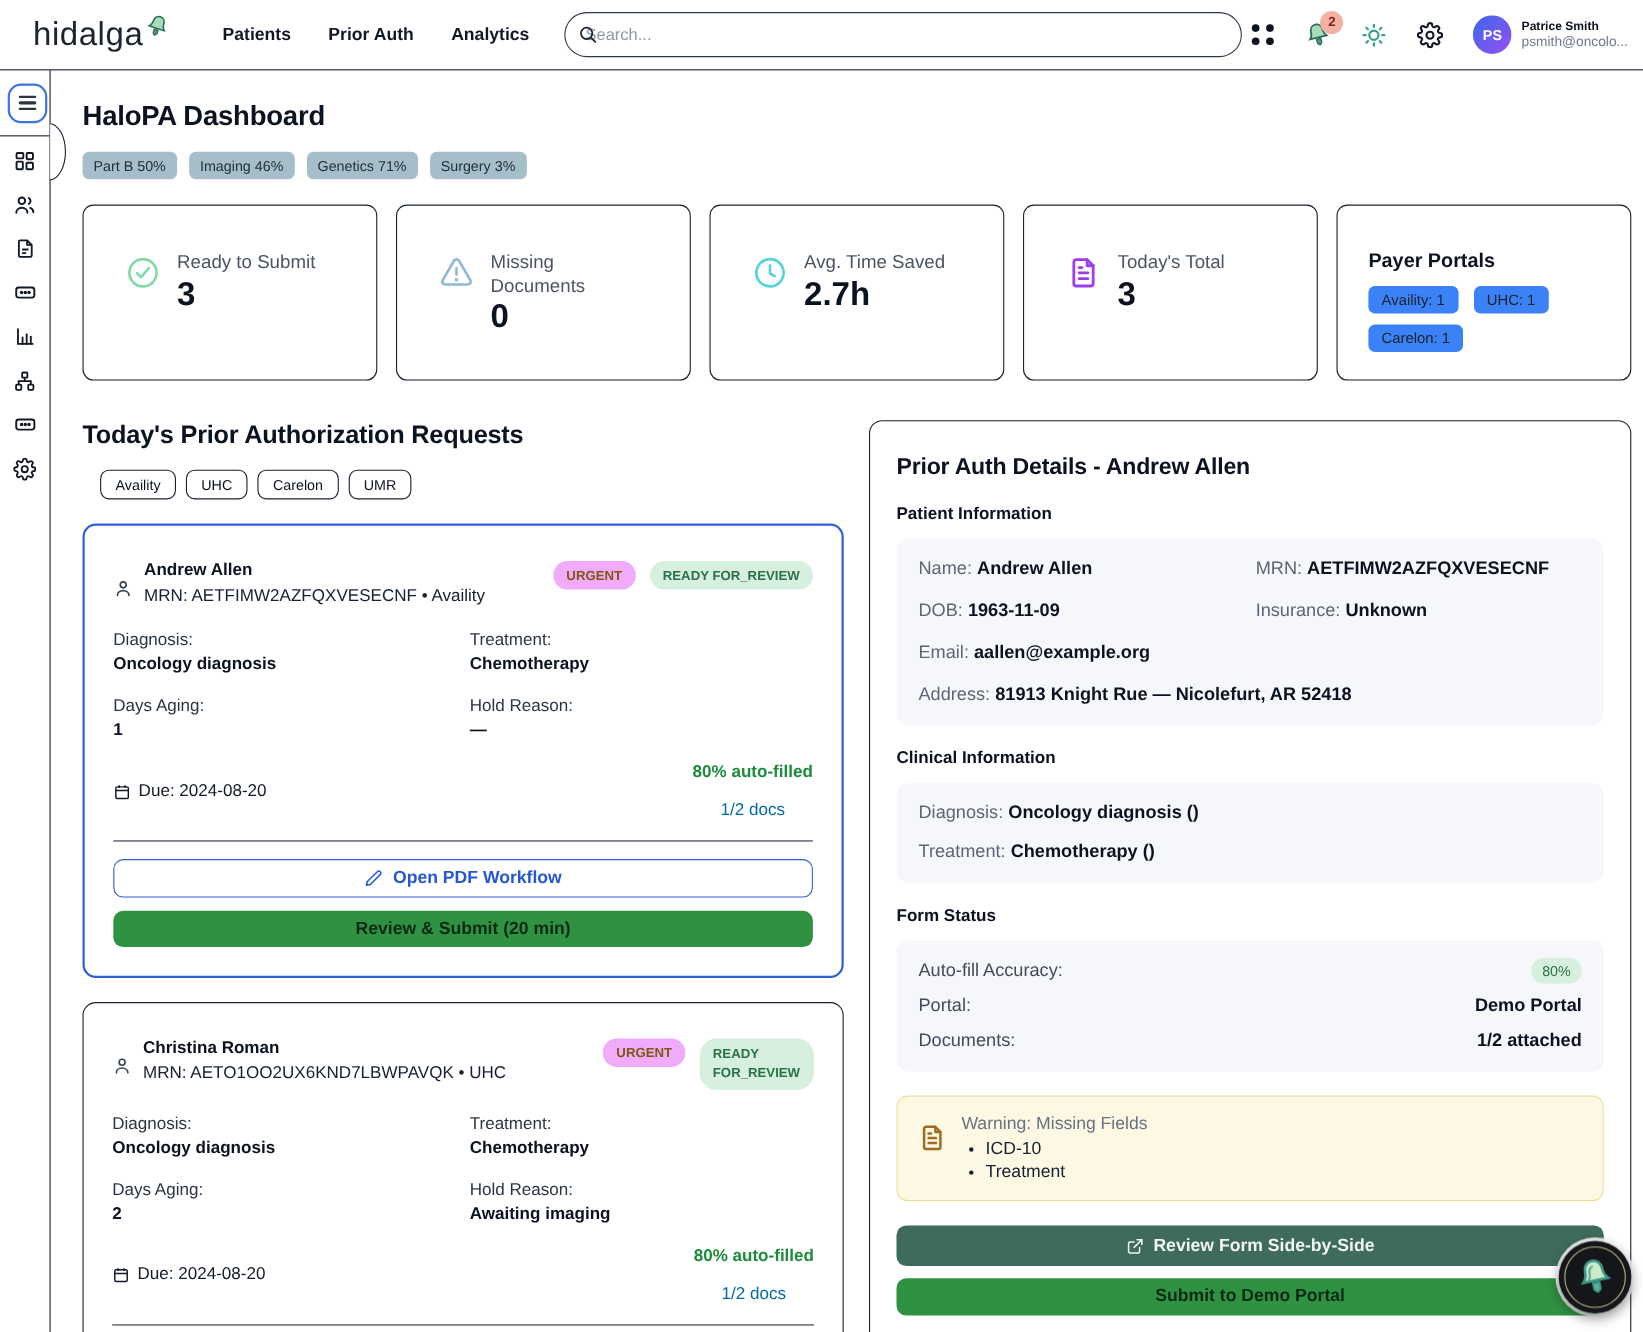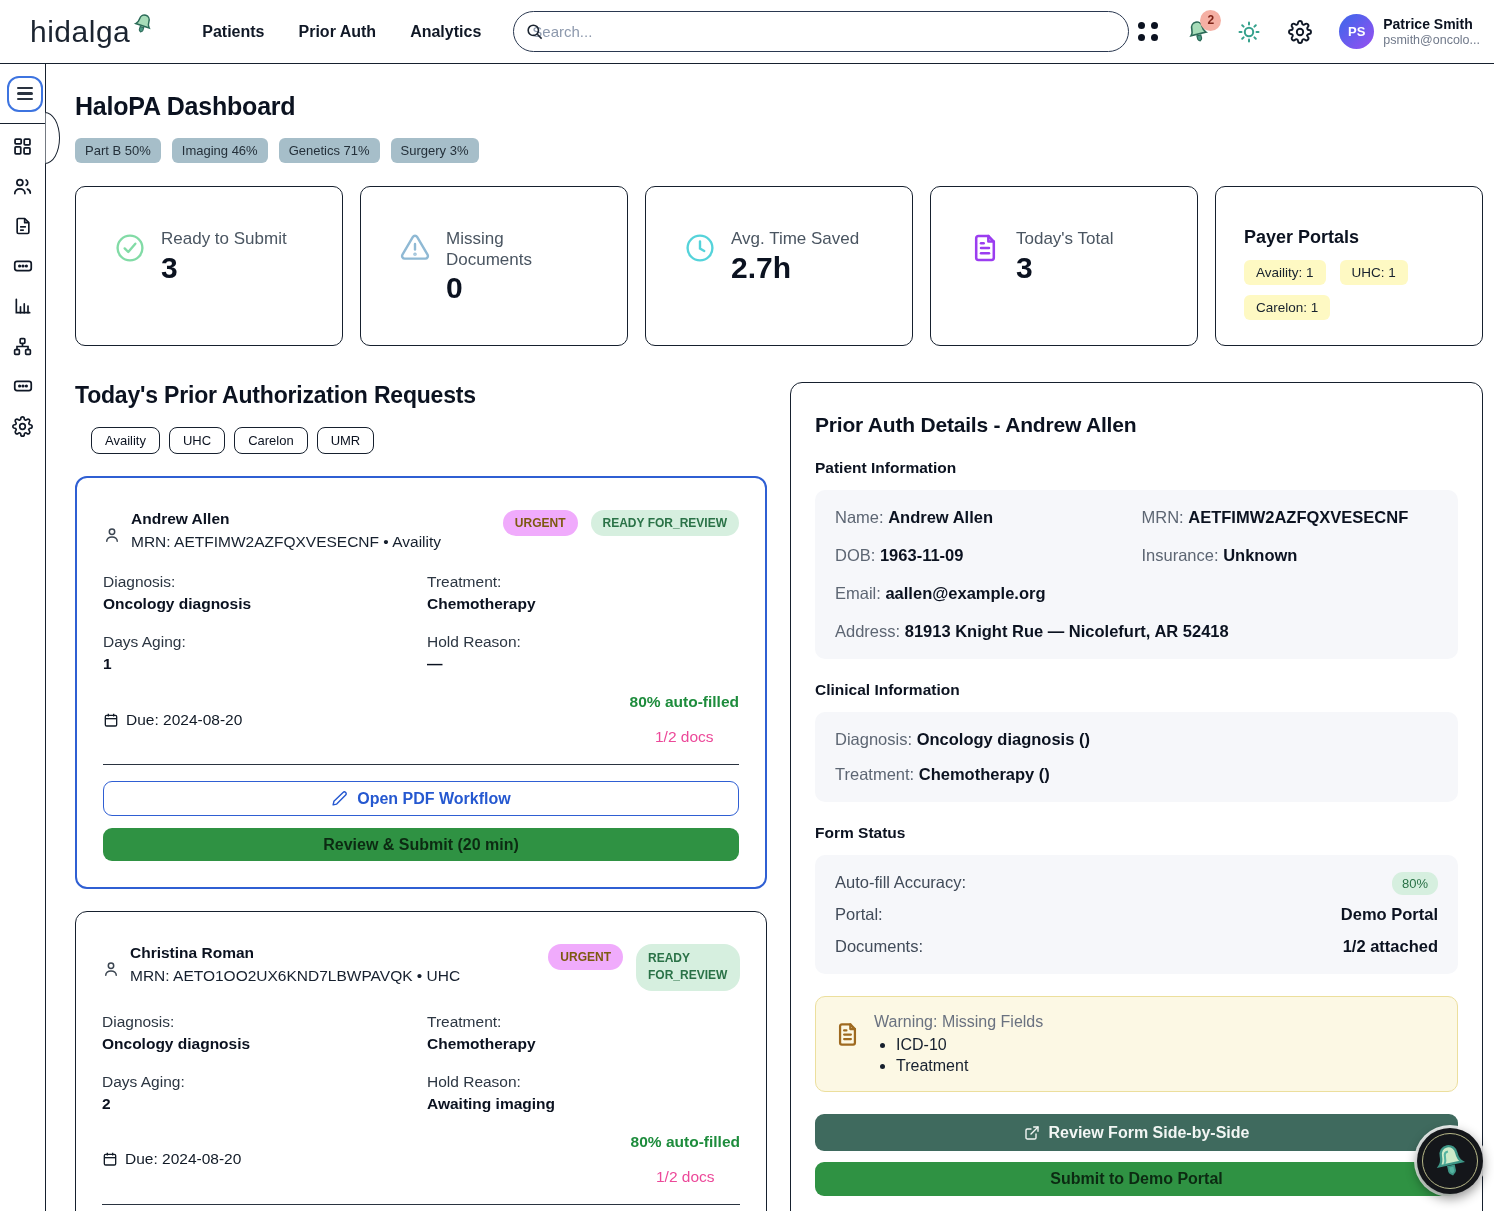--- a/index.html
+++ b/index.html
@@ -25,21 +25,21 @@
   .apps-grid i { width:7px; height:7px; border-radius:50%; background:#0b1220; }
   .bell-wrap { position:relative; cursor:pointer; }
   .bell-badge { position:absolute; top:-10px; right:-11px; background:#f5b0a4; color:#7e2418;
     min-width:21px; height:21px; border-radius:50%; font-size:12px; font-weight:700;
     display:flex; align-items:center; justify-content:center; }
   .sun-icon, .gear-icon { cursor:pointer; display:flex; }
   .user-chip { display:flex; align-items:center; gap:9px; cursor:pointer; }
   .avatar { width:35px; height:35px; border-radius:50%; color:#fff; font-size:13px; font-weight:700;
     display:flex; align-items:center; justify-content:center;
     background:linear-gradient(135deg,#4c63ec 20%,#8a53f0 85%); }
-  .user-name { font-size:14px; font-weight:700; color:#0b1220; line-height:1.2; }
+  .user-name { font-size:11px; font-weight:700; color:#0b1220; line-height:1.2; }
   .user-email { font-size:12.5px; color:#70798a; }
 
   
   .body-row { display:flex; height:1147px; }
   .sidebar { position:relative; width:46px; border-right:1px solid #16202e; flex:none; }
   .sb-burger-cell { height:60px; border-bottom:1px solid #16202e; display:flex;
     align-items:center; justify-content:center; }
   .burger-btn { width:36px; height:36px; border:2px solid #3d74e0; border-radius:12px;
     background:#fff; display:flex; flex-direction:column; gap:3.5px; align-items:center;
     justify-content:center; cursor:pointer; margin-left:4px; }
@@ -62,21 +62,21 @@
   .stat-card { border:1px solid #16202e; border-radius:10px; height:160px; background:#fff;
     padding:42px 18px 0 38px; display:flex; gap:15px; align-items:flex-start; }
   .stat-text { display:flex; flex-direction:column; }
   .stat-label { font-size:17px; color:#4a5561; line-height:1.22; }
   .stat-value { font-size:30px; font-weight:800; color:#0b1220; margin-top:1px; }
   .stat-icon { margin-top:3px; flex:none; }
   .portal-card { border:1px solid #16202e; border-radius:10px; height:160px; background:#fff;
     padding:40px 16px 0 28px; }
   .portal-title { font-size:18px; font-weight:700; }
   .portal-chips { display:flex; flex-wrap:wrap; gap:10px 14px; margin-top:12px; }
-  .portal-chip { background:#fef9c3; border-radius:6px; font-size:13.5px; color:#18222e;
+  .portal-chip { background:#3b82f6; border-radius:6px; font-size:13.5px; color:#18222e;
     padding:5px 12px; }
 
   
   .two-col { display:flex; gap:23px; margin-top:36px; }
   .col-left { width:692px; flex:none; }
   .col-right { flex:1; }
   .section-title { font-size:23px; font-weight:800; letter-spacing:-0.2px; }
   .filter-chips { display:flex; gap:9px; margin-top:18px; margin-left:16px; }
   .filter-chip { border:1px solid #16202e; border-radius:8px; background:#fff; font-size:13px;
     color:#0b1220; padding:5px 13px; cursor:pointer; }
@@ -97,21 +97,21 @@
     padding:6px 12px; border-radius:14px; white-space:nowrap; }
   .badge-ready.wrapped { white-space:normal; max-width:104px; border-radius:16px; line-height:1.45; }
   .mrn-narrow { max-width:360px; }
   .req-grid { display:grid; grid-template-columns:1fr 1fr; gap:20px 12px; margin-top:22px; }
   .field-label { font-size:15.5px; color:#2c3642; }
   .field-value { font-size:15.5px; font-weight:700; margin-top:4px; }
   .due-row { display:flex; align-items:center; margin-top:20px; }
   .due-left { display:flex; align-items:center; gap:7px; font-size:15.5px; color:#111a26; }
   .due-right { margin-left:auto; display:flex; gap:17px; align-items:center;flex-direction:column; }
   .autofill { color:#1d8c3c; font-weight:700; font-size:15.5px; }
-  .docs { font-size:15.5px; color:#ec4899; }
+  .docs { font-size:15.5px; color:#0369a1; }
   .req-divider { border:none; border-top:1px solid #2a3340; margin:18px 0 0 0; }
   .btn { display:flex; align-items:center; justify-content:center; gap:9px; width:100%;
     border-radius:9px; font-size:16px; cursor:pointer; font-family:"Liberation Sans",sans-serif; }
   .btn-outline-blue { margin-top:16px; height:35px; background:#fff; border:1.6px solid #2f5fd3;
     color:#2558d0; font-weight:600; }
   .btn-green { margin-top:12px; height:33px; background:#2f9243; border:none; color:#0c2a12;
     font-weight:700; }
 
   
   .details-panel { border:1px solid #16202e; border-radius:12px; background:#fff;

